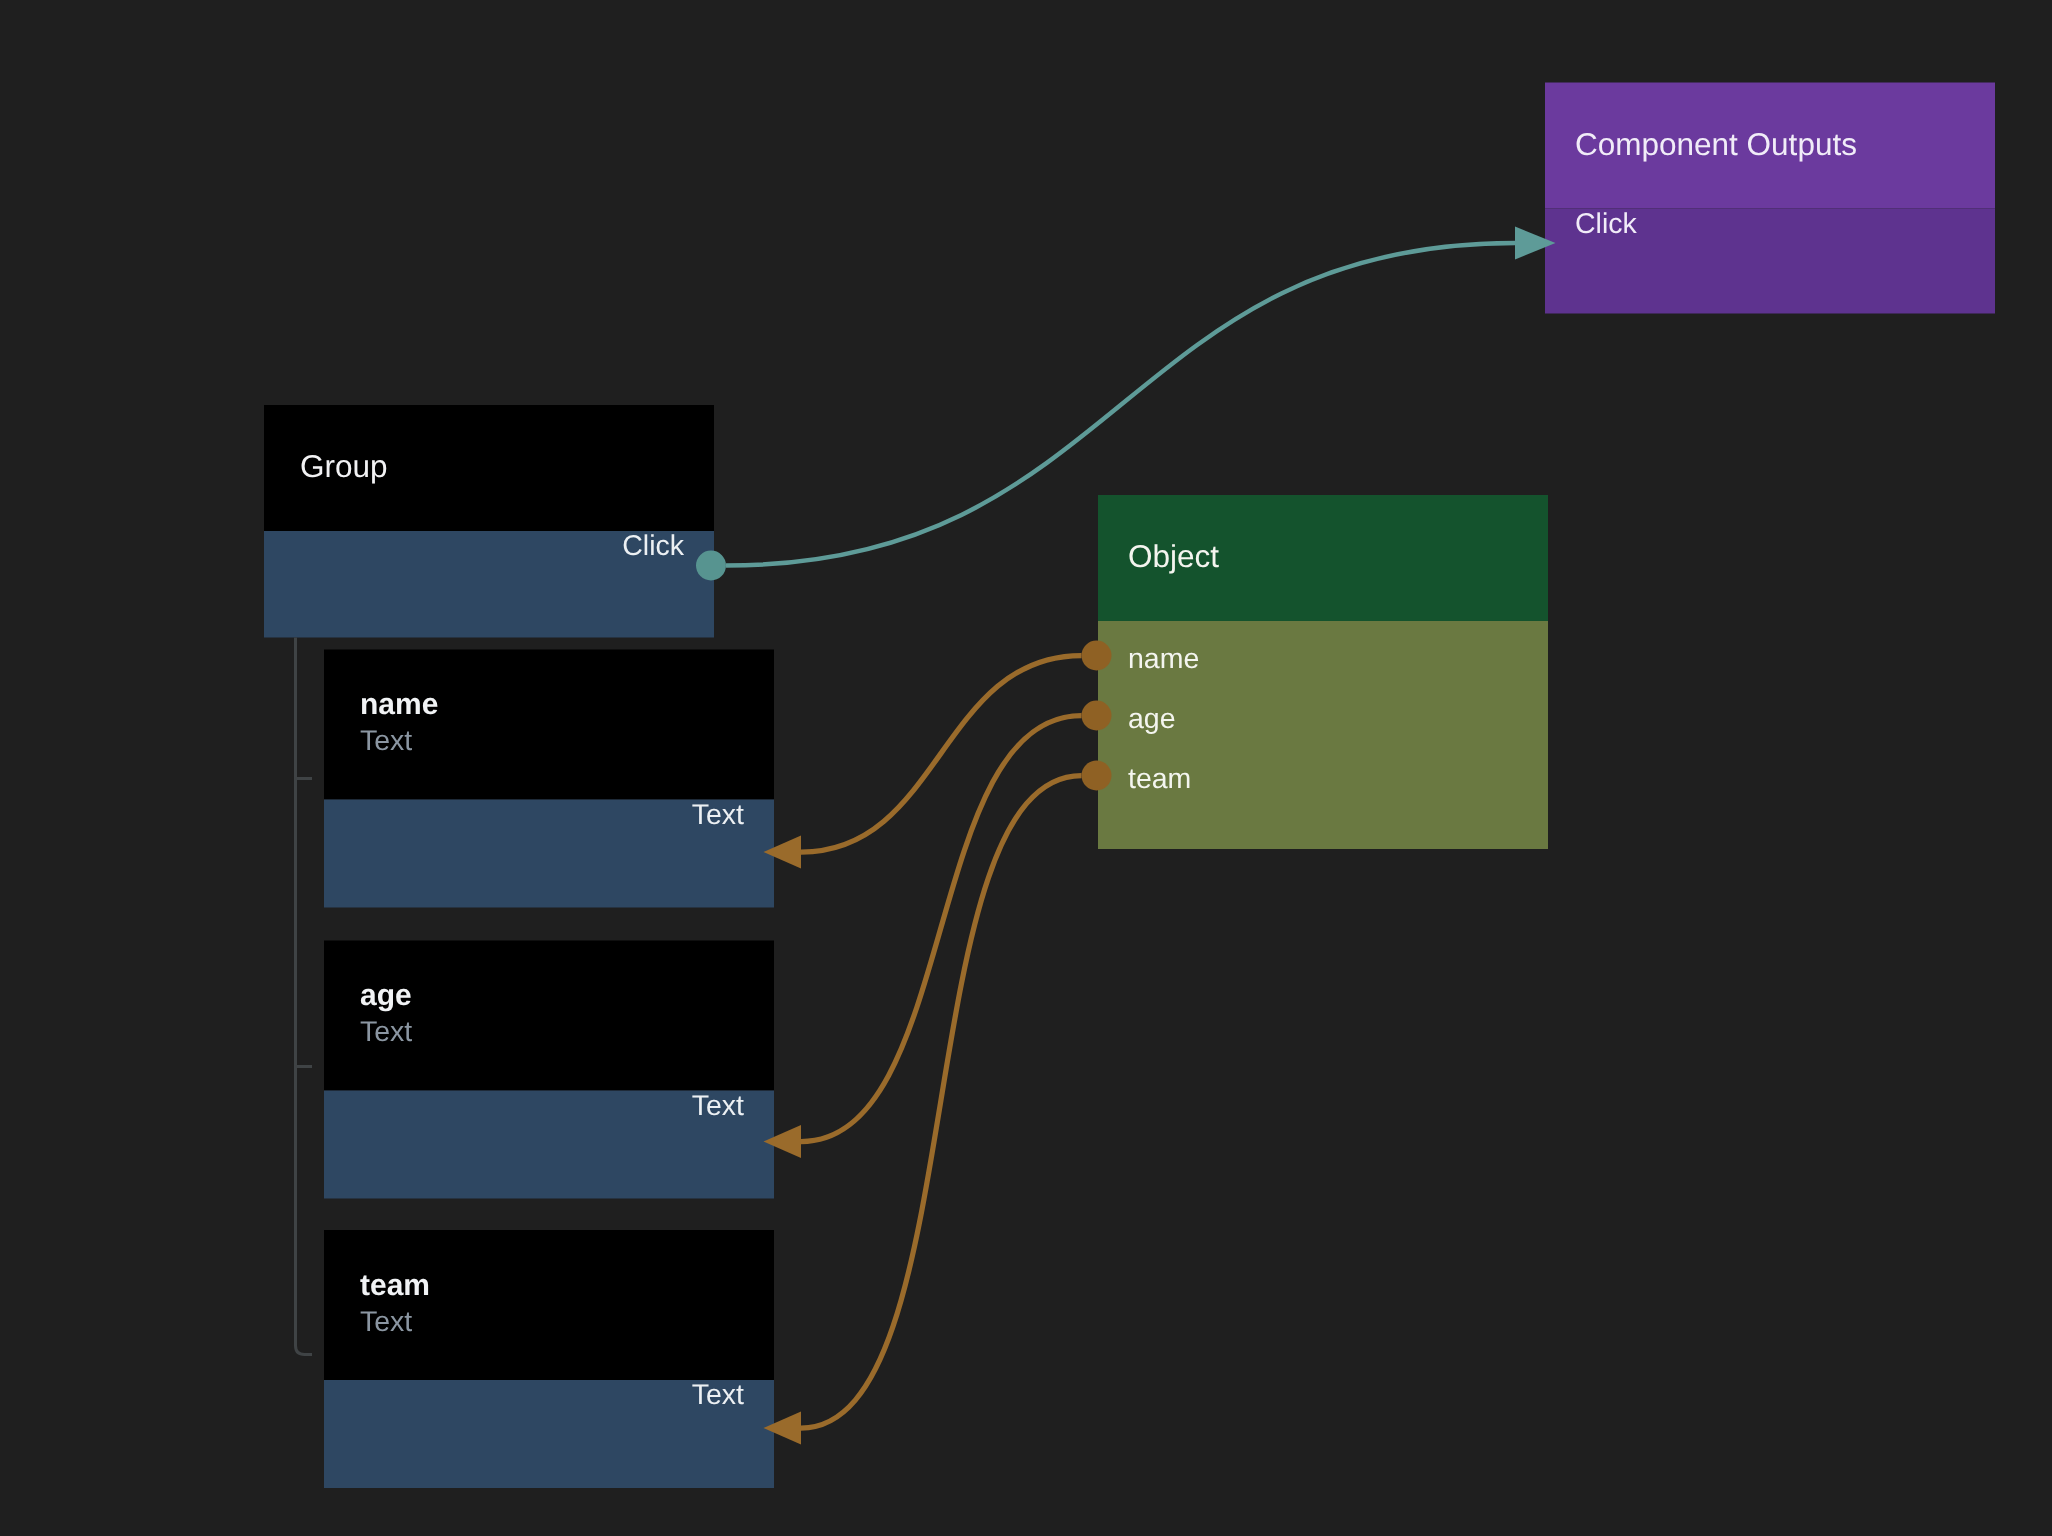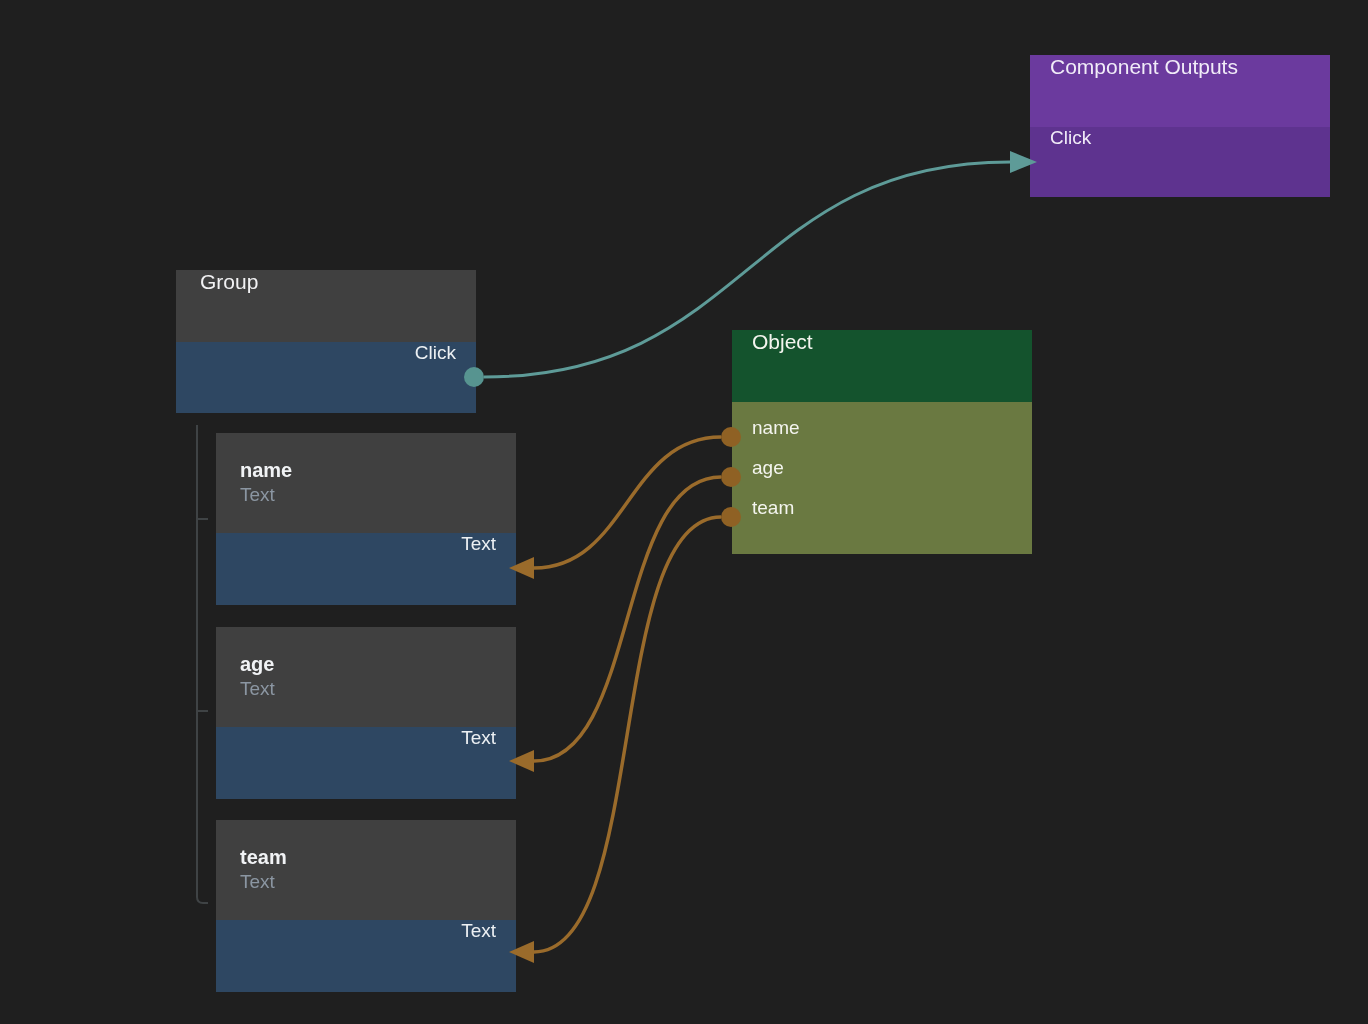--- a/index.html
+++ b/index.html
@@ -17,38 +17,38 @@
     position: absolute; left: 0; top: 0;
     z-index: 3;
     pointer-events: none;
   }
   .node {
     position: absolute;
     width: 300px;
     z-index: 2;
   }
   .node .header {
-    height: 72px;
-    display: flex; align-items: flex-start;
+    height: 84px;
+    display: flex; align-items: center;
     padding: 0 20px;
     font-size: 21px;
     color: #f2f2f4;
     box-sizing: border-box;
     width: 300px;
   }
   .node .row {
     display: flex; align-items: flex-start;
     font-size: 19px;
     color: #ecf0f3;
     padding: 0 20px;
     box-sizing: border-box;
     width: 300px;
   }
   
-  .blue .header { background: #404040; padding-left: 24px; }
+  .blue .header { background: #000000; padding-left: 24px; }
   .blue .body   { background: #2e4762; }
   
   .purple .header { background: #6b3a9e; }
   .purple .body   { background: #5e338f; }
   .purple .header, .purple .row { color: #f1ecf8; }
   
   .olive .header { background: #14532d; }
   .olive .body   { background: #6a7941; }
   .olive .header, .olive .row { color: #f4f5ef; }
 

